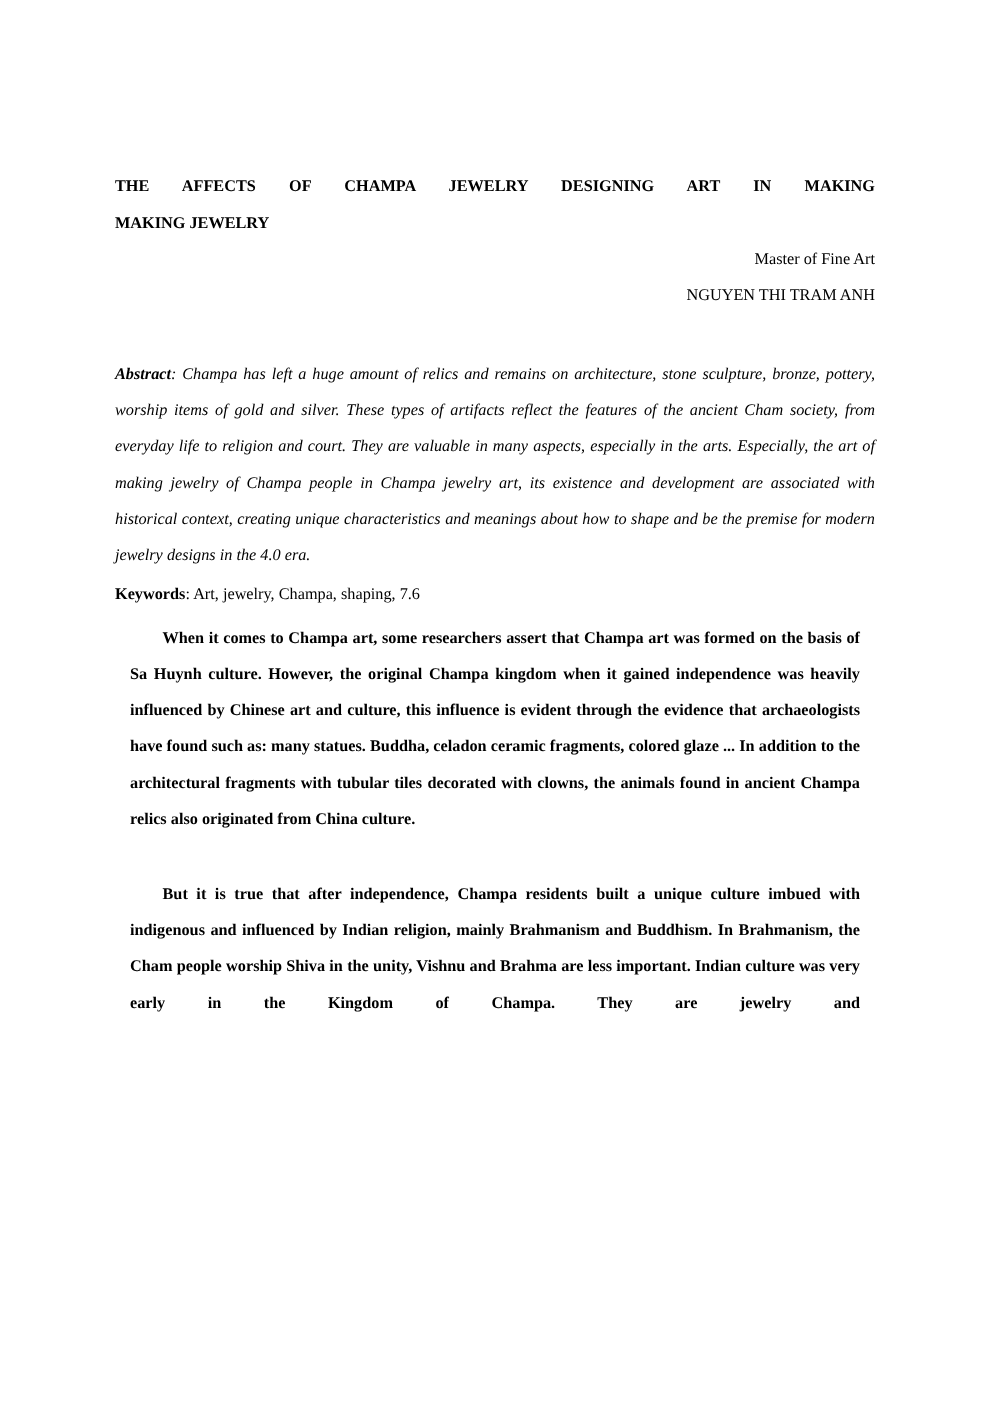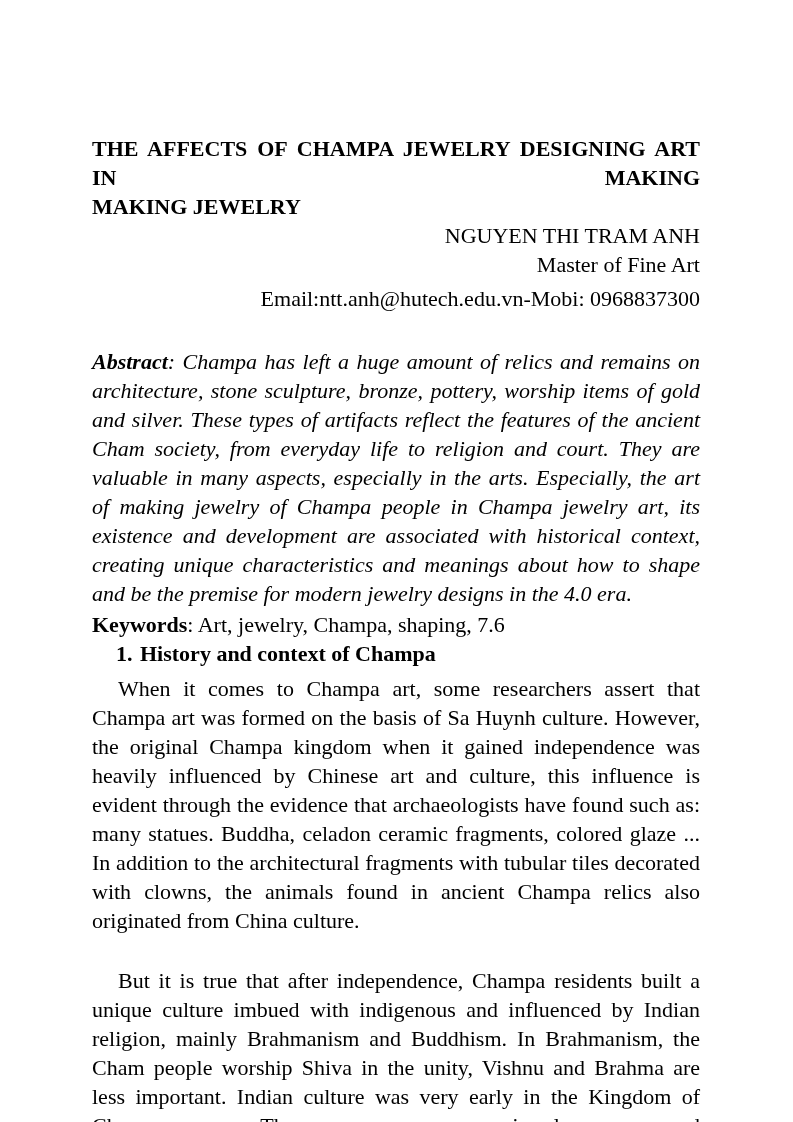--- a/index.html
+++ b/index.html
@@ -11,21 +11,21 @@
     width: 793px;
     height: 1122px;
     font-family: "Liberation Serif", "DejaVu Serif", serif;
     color: #000000;
   }
   .page {
     box-sizing: border-box;
     width: 793px;
     height: 1122px;
     padding: 134px 93px 0 92px;
-    font-size: 22px;
+    font-size: 13px;
     line-height: 29px;
     overflow: hidden;
     background: #ffffff;
   }
   .title {
     font-weight: bold;
   }
   .title-line1 {
     text-align: justify;
     text-align-last: justify;
@@ -58,51 +58,50 @@
     font-size: inherit;
     line-height: inherit;
     font-weight: bold;
     padding-left: 24px;
   }
   .sec-num {
     display: inline-block;
     width: 24px;
   }
   .body-para {
-    margin: 0;
+    margin: 12px;
     text-align: justify;
     text-indent: 26px;
+    font-weight: bold;
   }
   .para-1 {
     margin-top: 6px;
   }
   .para-2 {
     margin-top: 31px;
     text-align-last: justify;
   }
 </style>
 </head>
 <body>
 
 <div class="page">
 
   <div class="title">
     <div class="title-line1">THE AFFECTS OF CHAMPA JEWELRY DESIGNING ART IN MAKING</div>
     <div class="title-line2">MAKING JEWELRY</div>
   </div>
 
   <div class="author-block">
+    <div class="right-line">Master of Fine Art</div>
     <div class="right-line">NGUYEN THI TRAM ANH</div>
-    <div class="right-line">Master of Fine Art</div>
-    <div class="right-line email-line">Email:ntt.anh@hutech.edu.vn-Mobi: 0968837300</div>
   </div>
 
   <p class="abstract"><span class="abstract-label">Abstract</span><span class="abstract-sep">: </span><span>Champa has left a huge amount of relics and remains on architecture, stone sculpture, bronze, pottery, worship items of gold and silver. These types of artifacts reflect the features of the ancient Cham society, from everyday life to religion and court. They are valuable in many aspects, especially in the arts. Especially, the art of making jewelry of Champa people in Champa jewelry art, its existence and development are associated with historical context, creating unique characteristics and meanings about how to shape and be the premise for modern jewelry designs in the 4.0 era.</span></p>
 
   <p class="keywords"><span class="kw-label">Keywords</span><span>: </span><span>Art, jewelry, Champa, shaping, 7.6</span></p>
 
-  <h2 class="section-heading"><span class="sec-num">1.</span><span>History and context of Champa</span></h2>
 
   <p class="body-para para-1">When it comes to Champa art, some researchers assert that Champa art was formed on the basis of Sa Huynh culture. However, the original Champa kingdom when it gained independence was heavily influenced by Chinese art and culture, this influence is evident through the evidence that archaeologists have found such as: many statues. Buddha, celadon ceramic fragments, colored glaze ... In addition to the architectural fragments with tubular tiles decorated with clowns, the animals found in ancient Champa relics also originated from China culture.</p>
 
   <p class="body-para para-2">But it is true that after independence, Champa residents built a unique culture imbued with indigenous and influenced by Indian religion, mainly Brahmanism and Buddhism. In Brahmanism, the Cham people worship Shiva in the unity, Vishnu and Brahma are less important. Indian culture was very early in the Kingdom of Champa. They are jewelry and</p>
 
 </div>
 
 </body></html>

